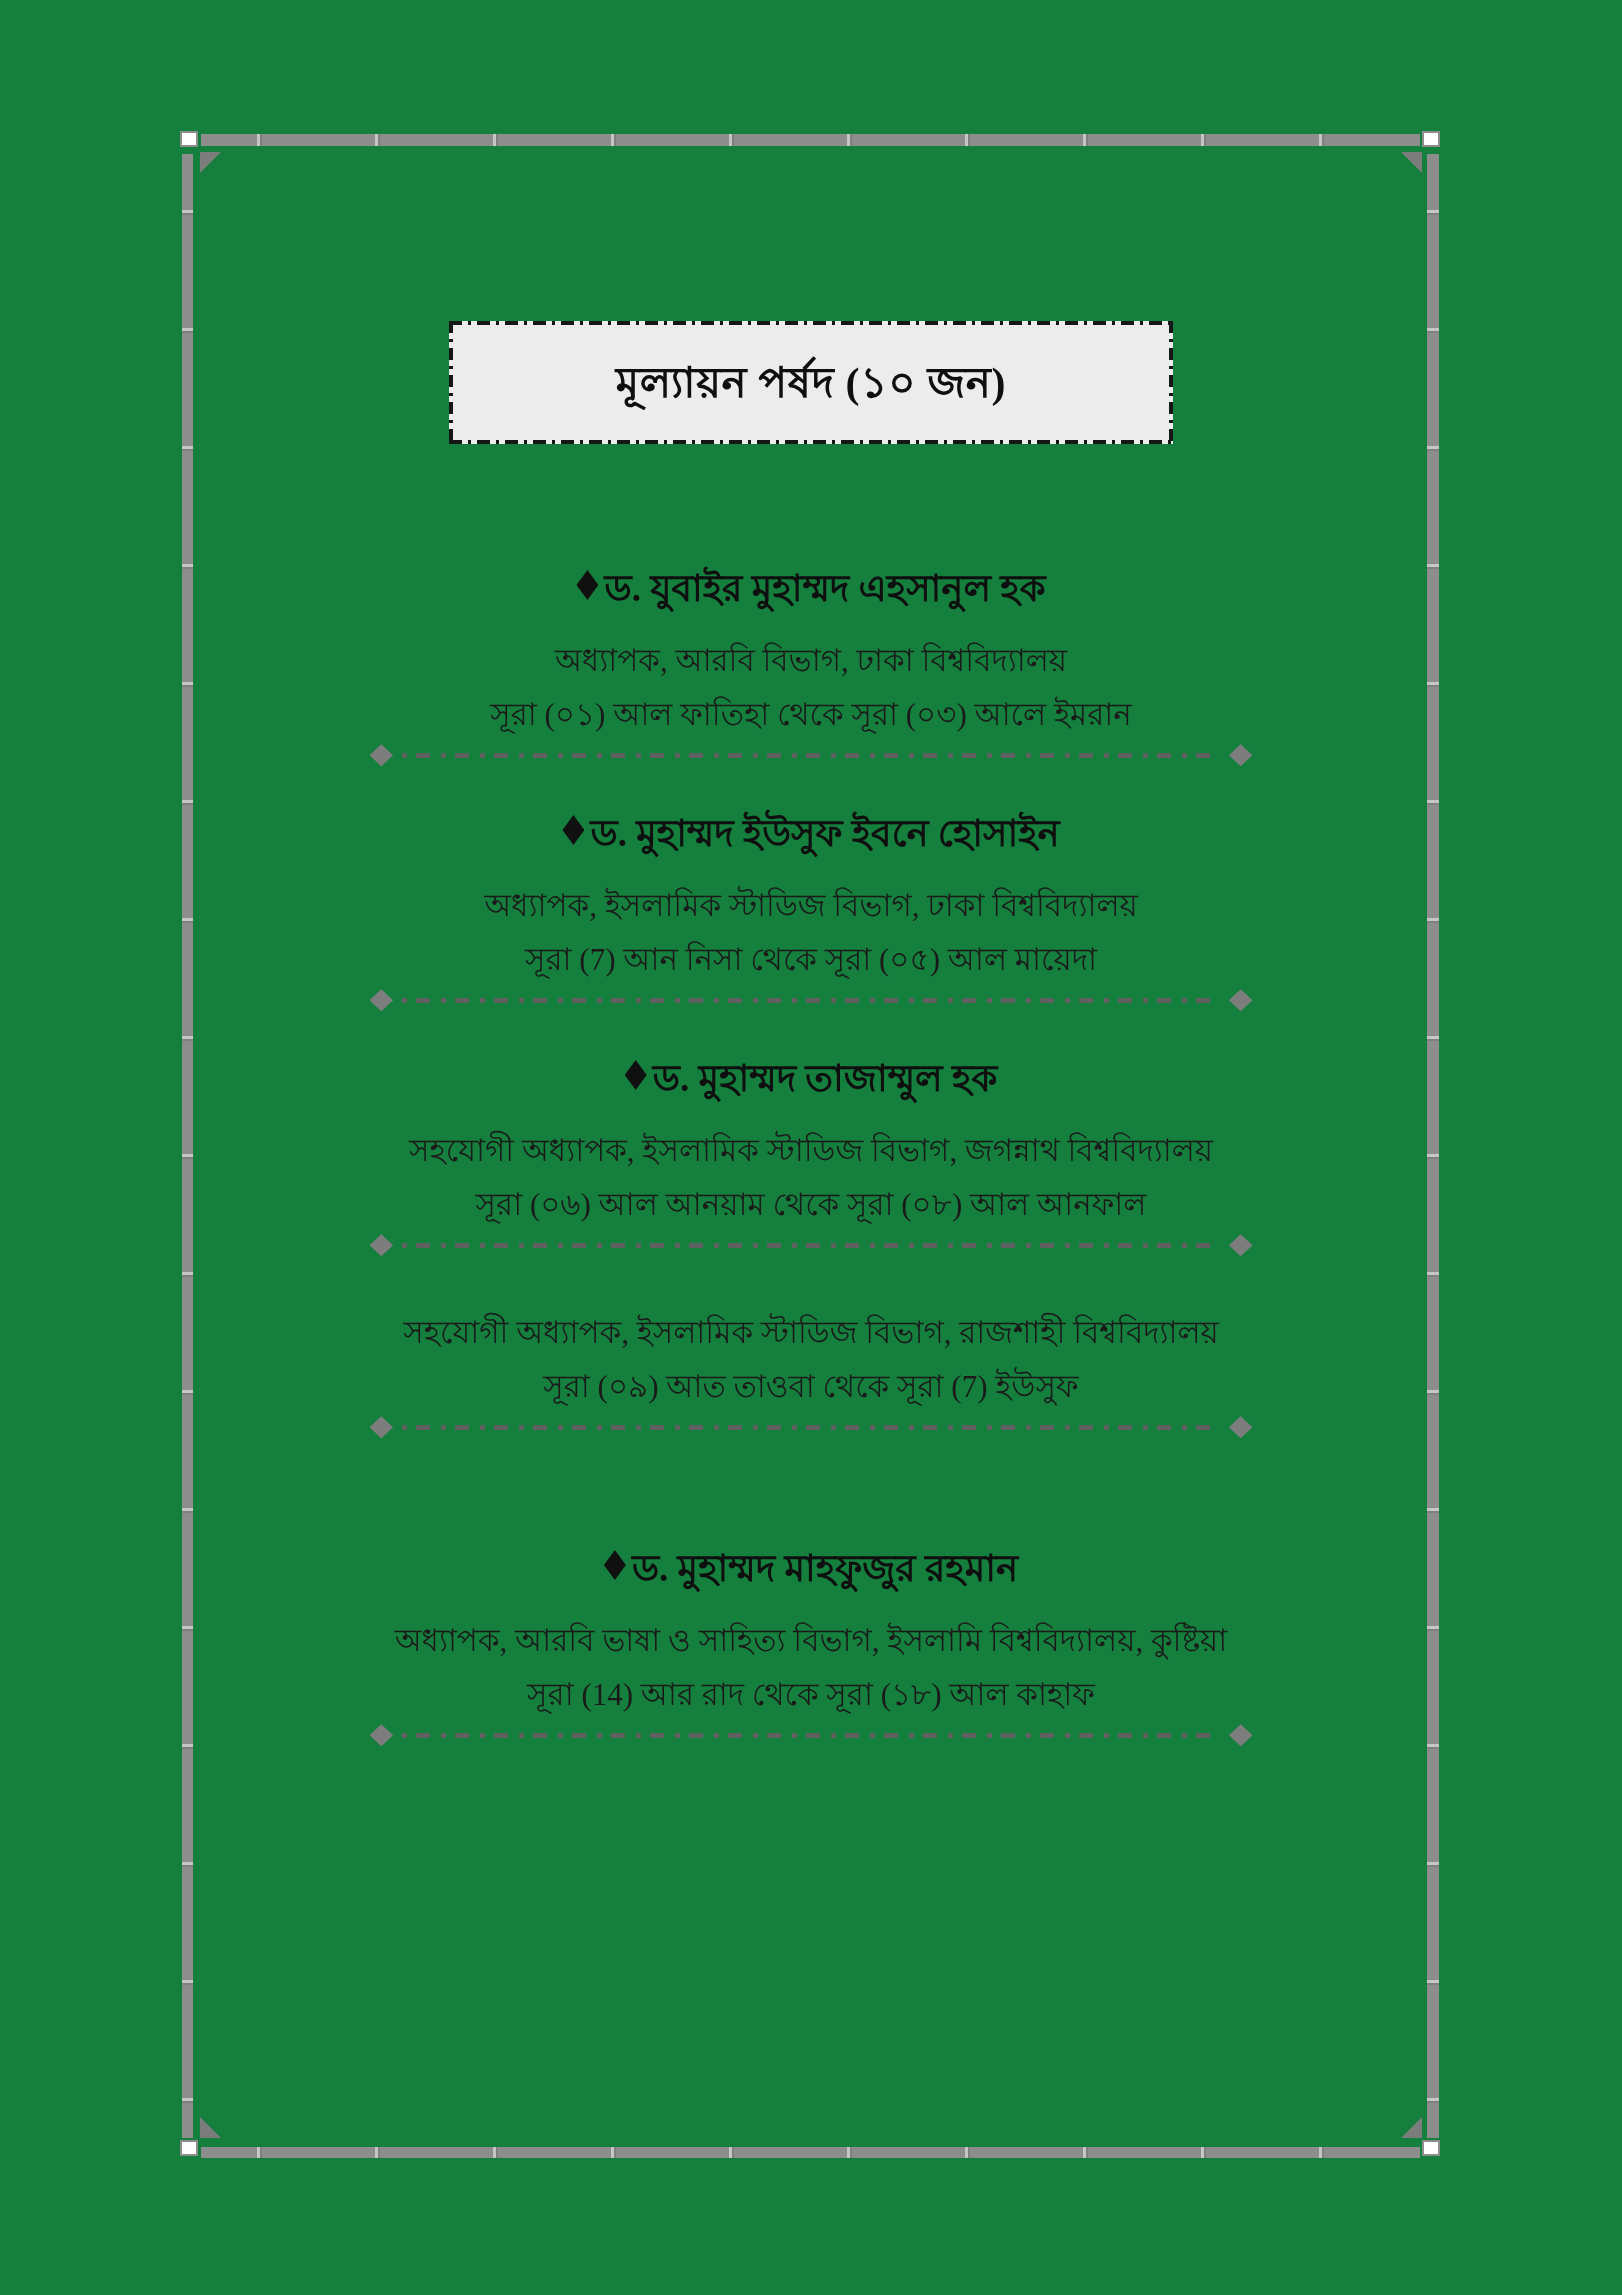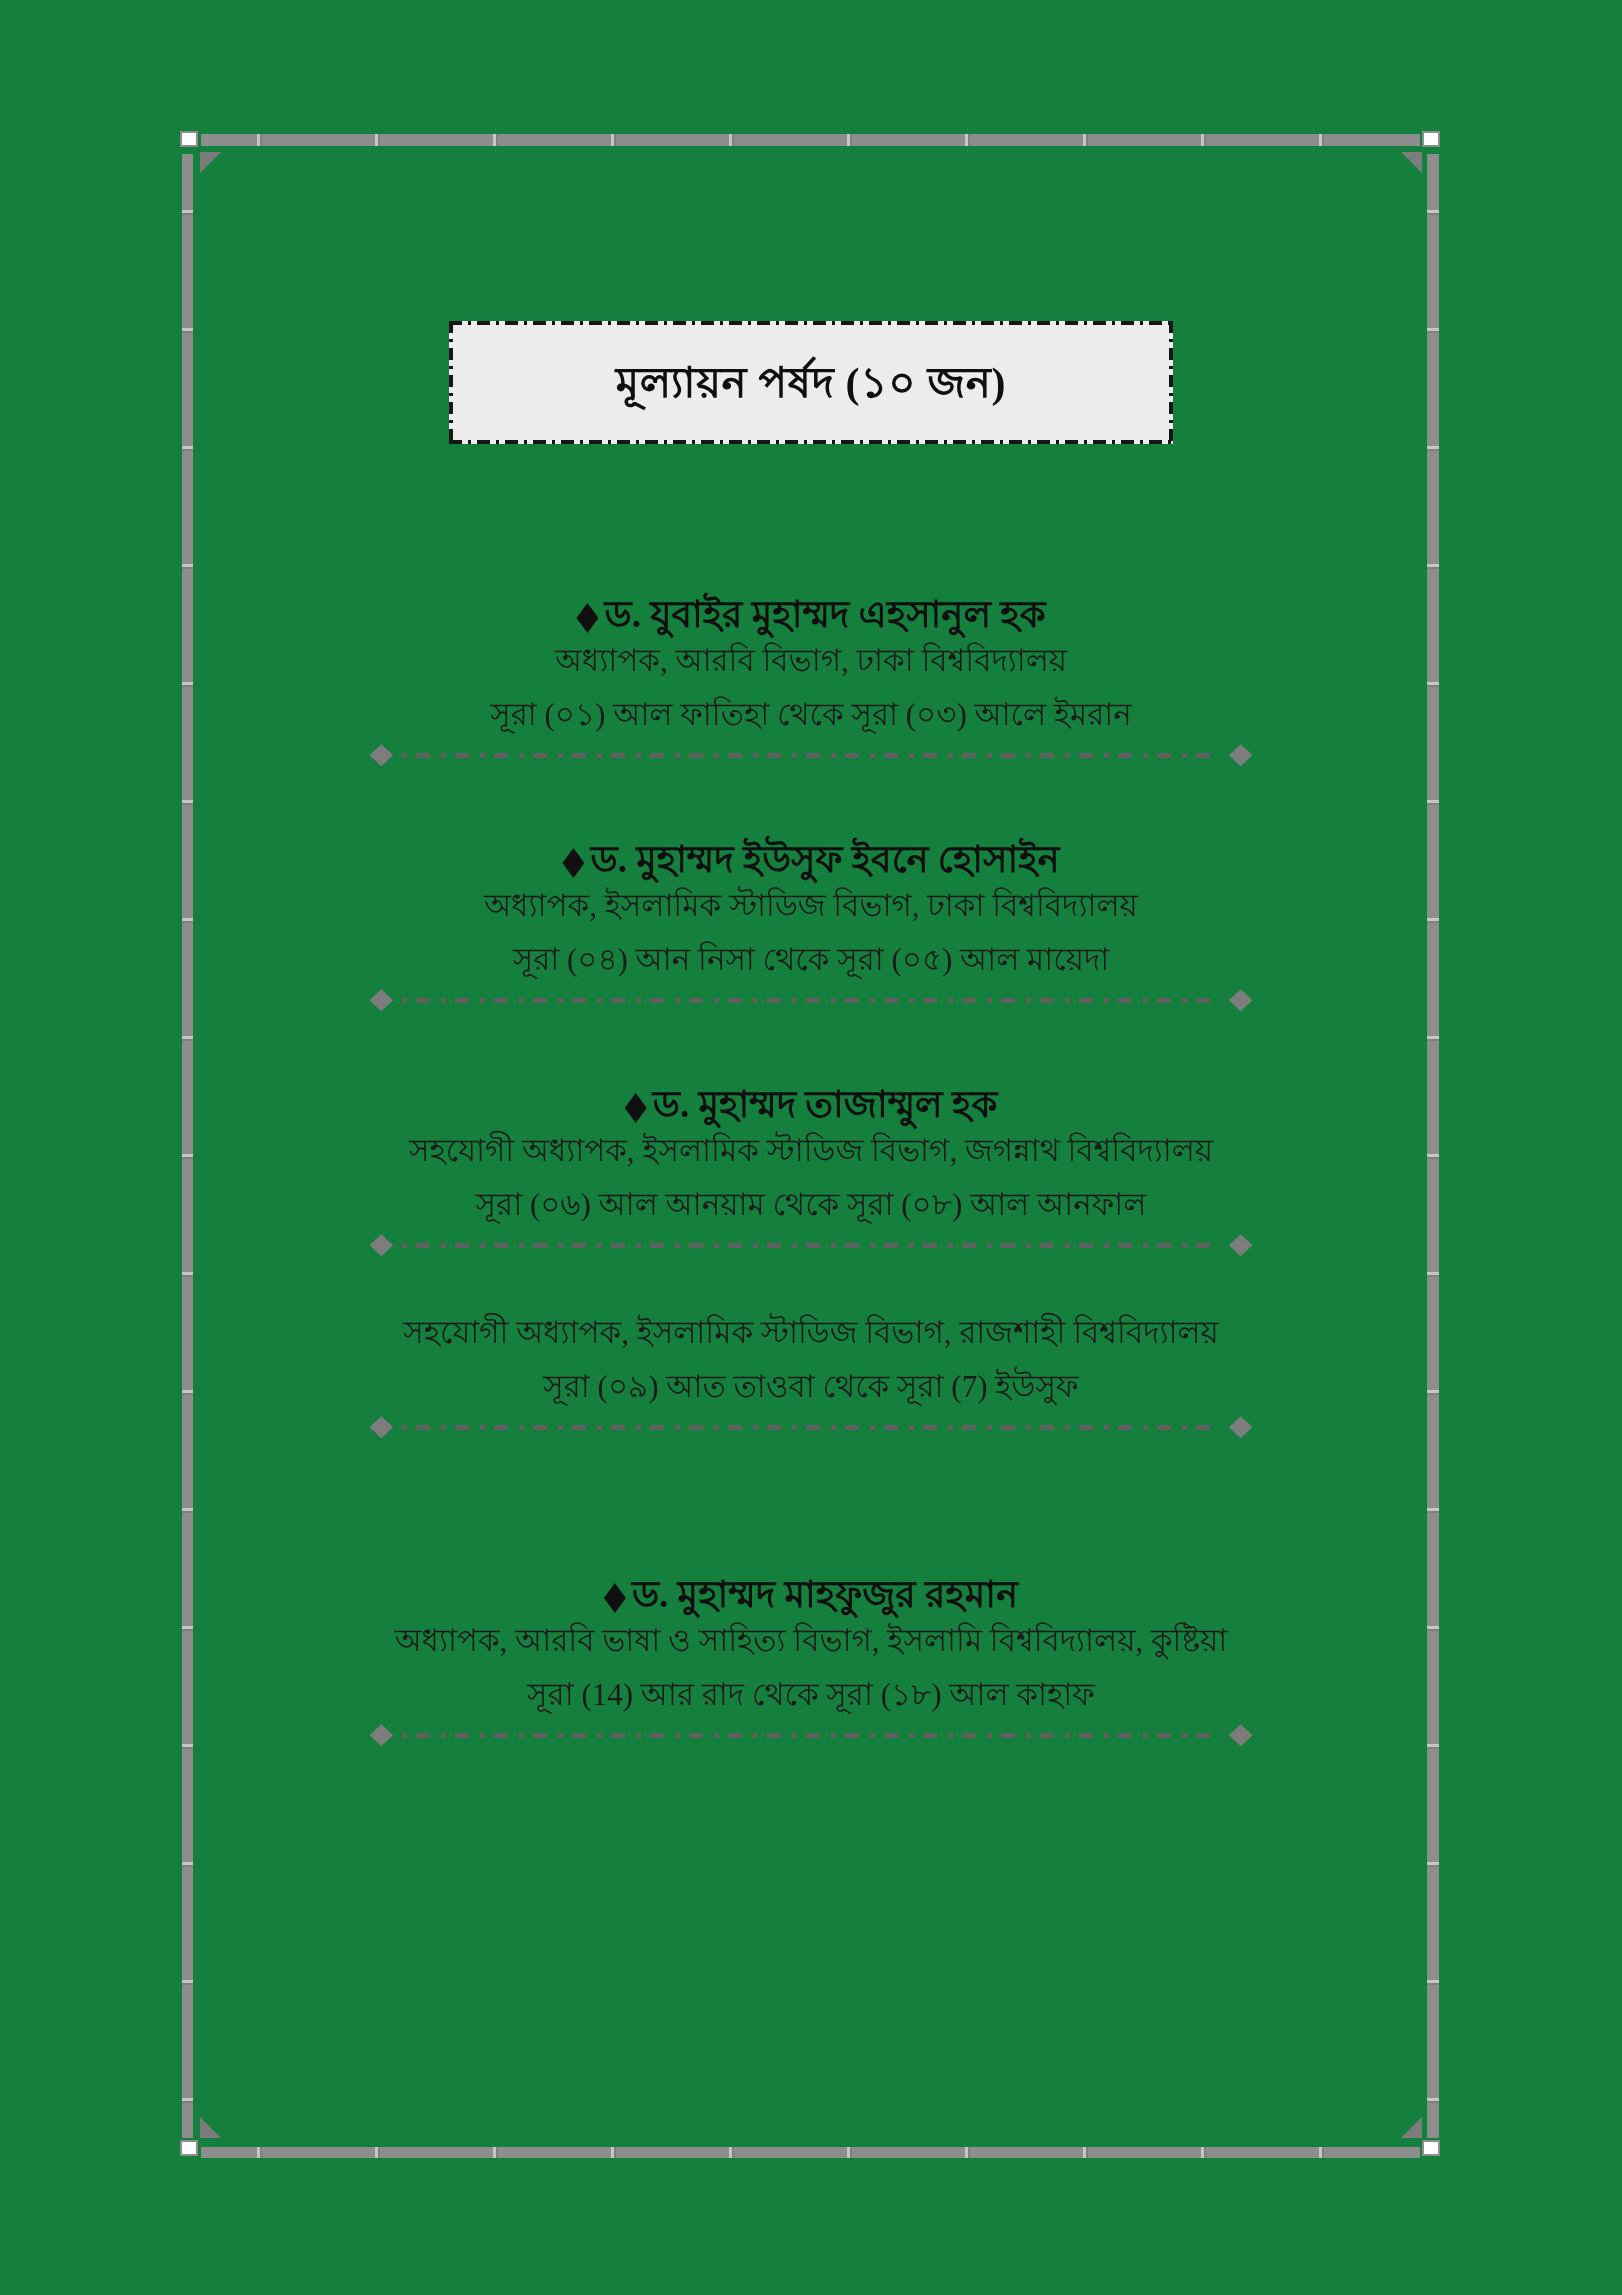--- a/index.html
+++ b/index.html
@@ -56,21 +56,21 @@
   }
   .title-box .edge.left{left:0;}
   .title-box .edge.right{right:0;}
   .title-text{
     font-size:42px;font-weight:bold;letter-spacing:0.7px;
     padding-top:6.5px;color:#0f0f0f;text-align:center;
   }
   
   .entries{position:absolute;left:190px;right:190px;top:570px;}
   .entry{height:245px;display:flex;flex-direction:column;align-items:center;}
-  .name-row{height:63px;display:flex;align-items:flex-end;justify-content:center;gap:6px;}
+  .name-row{height:63px;display:flex;align-items:flex-start;justify-content:center;gap:6px;}
   .bullet{width:22px;height:30px;background:#101010;
     clip-path:polygon(50% 0,100% 50%,50% 100%,0 50%);flex:0 0 auto;}
   .name{margin:0;font-size:37px;font-weight:bold;line-height:1;color:#0f0f0f;white-space:nowrap;}
   .designation,.sura{
     height:54px;display:flex;align-items:center;justify-content:center;
     font-size:31px;line-height:1;color:#1a1a1a;white-space:nowrap;
   }
   .divider{width:883px;margin-top:1.3px;height:26px;display:flex;align-items:center;}
   .dmd{width:23.6px;height:22px;background:#7d7d7d;
     clip-path:polygon(50% 0,100% 50%,50% 100%,0 50%);flex:0 0 auto;}
@@ -118,21 +118,21 @@
           <span class="dmd"></span>
         </div>
       </section>
 
       <section class="entry">
         <div class="name-row">
           <span class="bullet"></span>
           <h2 class="name">ড. মুহাম্মদ ইউসুফ ইবনে হোসাইন</h2>
         </div>
         <div class="designation">অধ্যাপক, ইসলামিক স্টাডিজ বিভাগ, ঢাকা বিশ্ববিদ্যালয়</div>
-        <div class="sura">সূরা (০৪) আন নিসা থেকে সূরা (০৫) আল মায়েদা</div>
+        <div class="sura">সূরা (7) আন নিসা থেকে সূরা (০৫) আল মায়েদা</div>
         <div class="divider">
           <span class="dmd"></span>
           <span class="dline"></span>
           <span class="dmd"></span>
         </div>
       </section>
 
       <section class="entry">
         <div class="name-row">
           <span class="bullet"></span>

